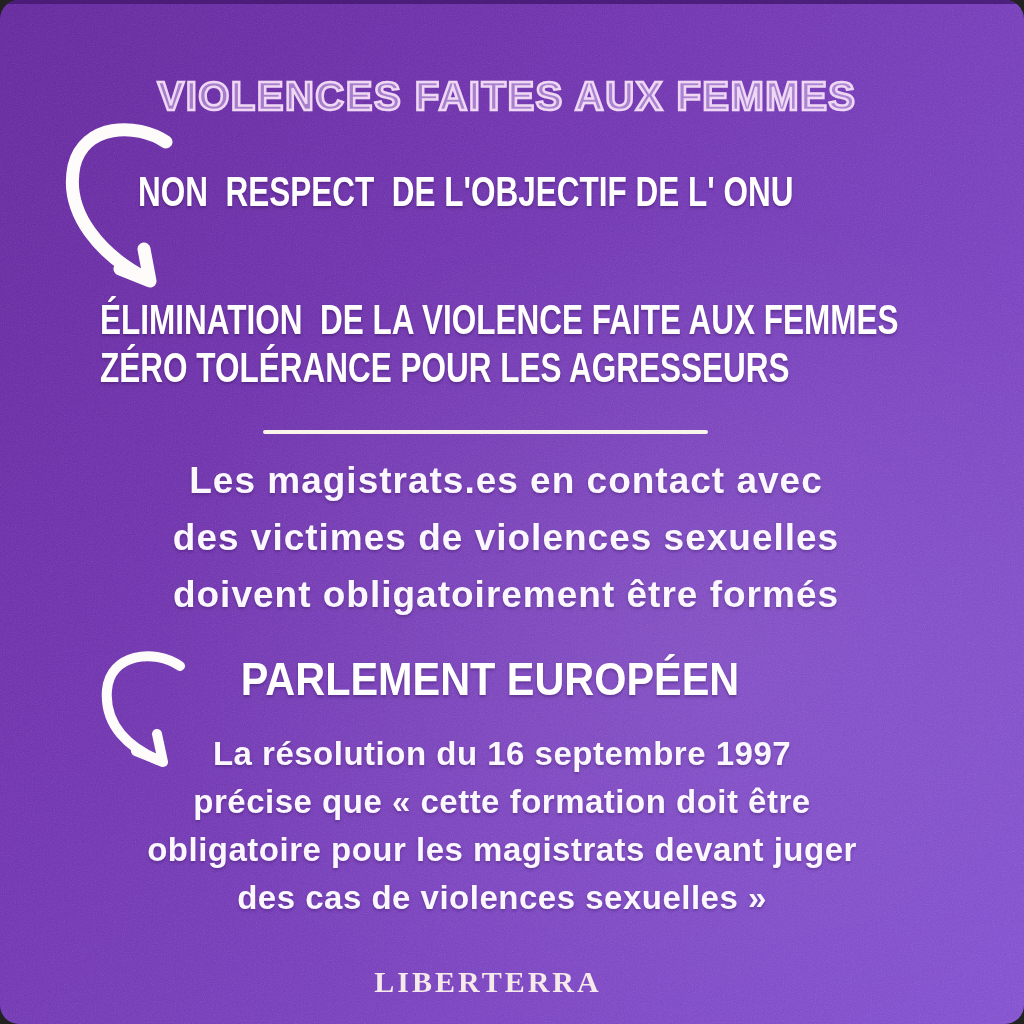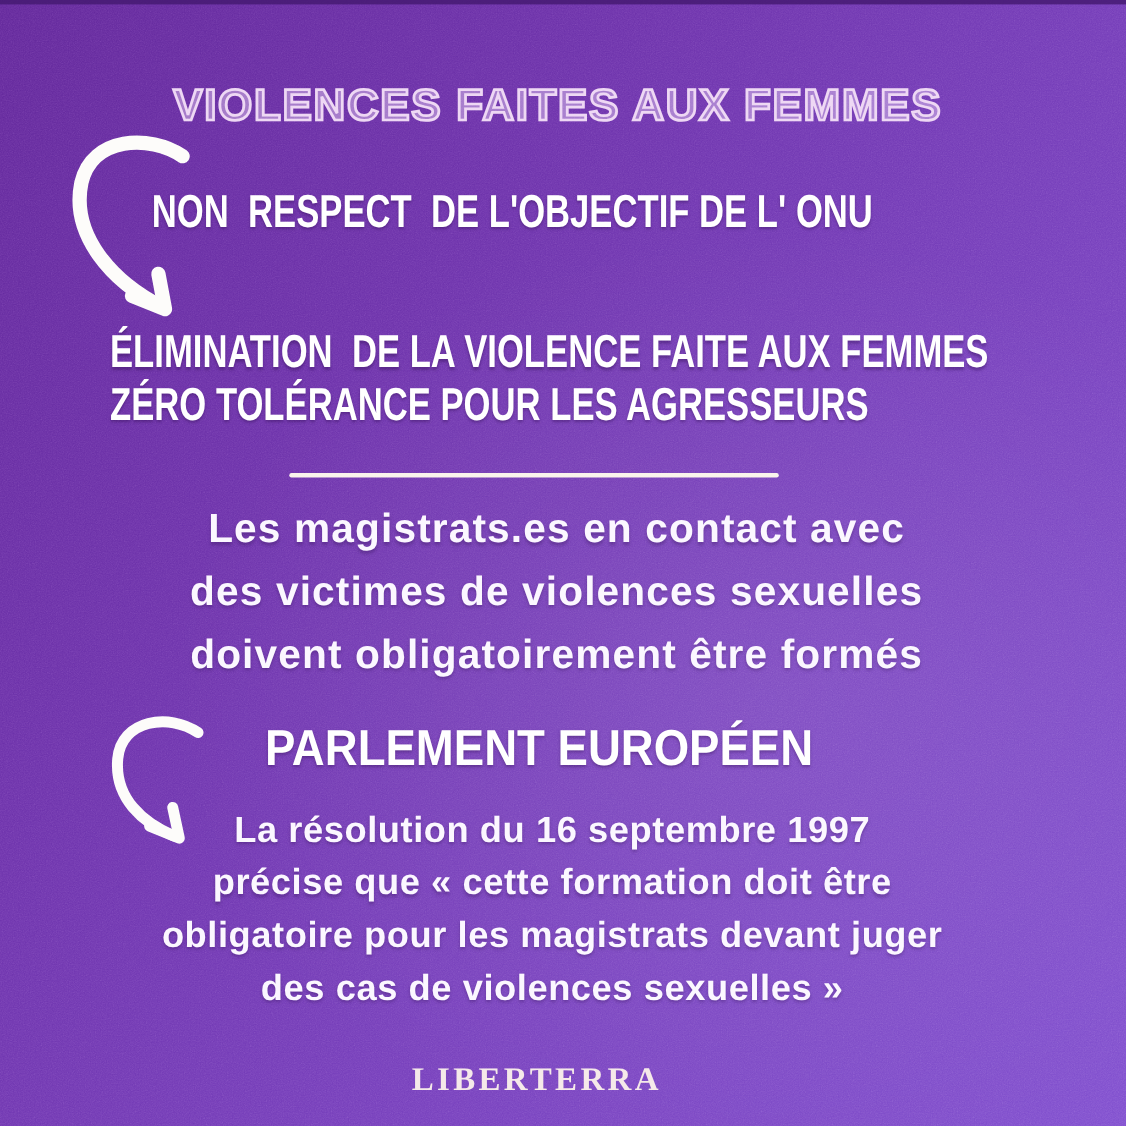--- a/index.html
+++ b/index.html
@@ -5,20 +5,21 @@
   html, body { margin: 0; padding: 0; background: #222; }
   .poster {
     position: relative;
     width: 1024px; height: 1024px;
     margin: 0 auto;
     overflow: hidden;
     background:
       radial-gradient(90% 70% at 68% 62%, rgba(255,255,255,0.07), rgba(255,255,255,0) 60%),
       linear-gradient(128deg, var(--bg-top, #63289b) 0%, #6d32ab 32%, var(--bg-mid, #7740bd) 64%, var(--bg-bottom, #8150cf) 100%);
     font-family: "Liberation Sans", sans-serif;
+    border-radius: 19px;
   }
   .grain {
     position: absolute; inset: 0; width: 100%; height: 100%;
     mix-blend-mode: soft-light; opacity: 0.55; pointer-events: none;
   }
   .top-edge {
     position: absolute; top: 0; left: 0; right: 0; height: 4px;
     background: var(--top-edge, #451a72); opacity: 0.85;
   }
   .pre { white-space: pre; }

